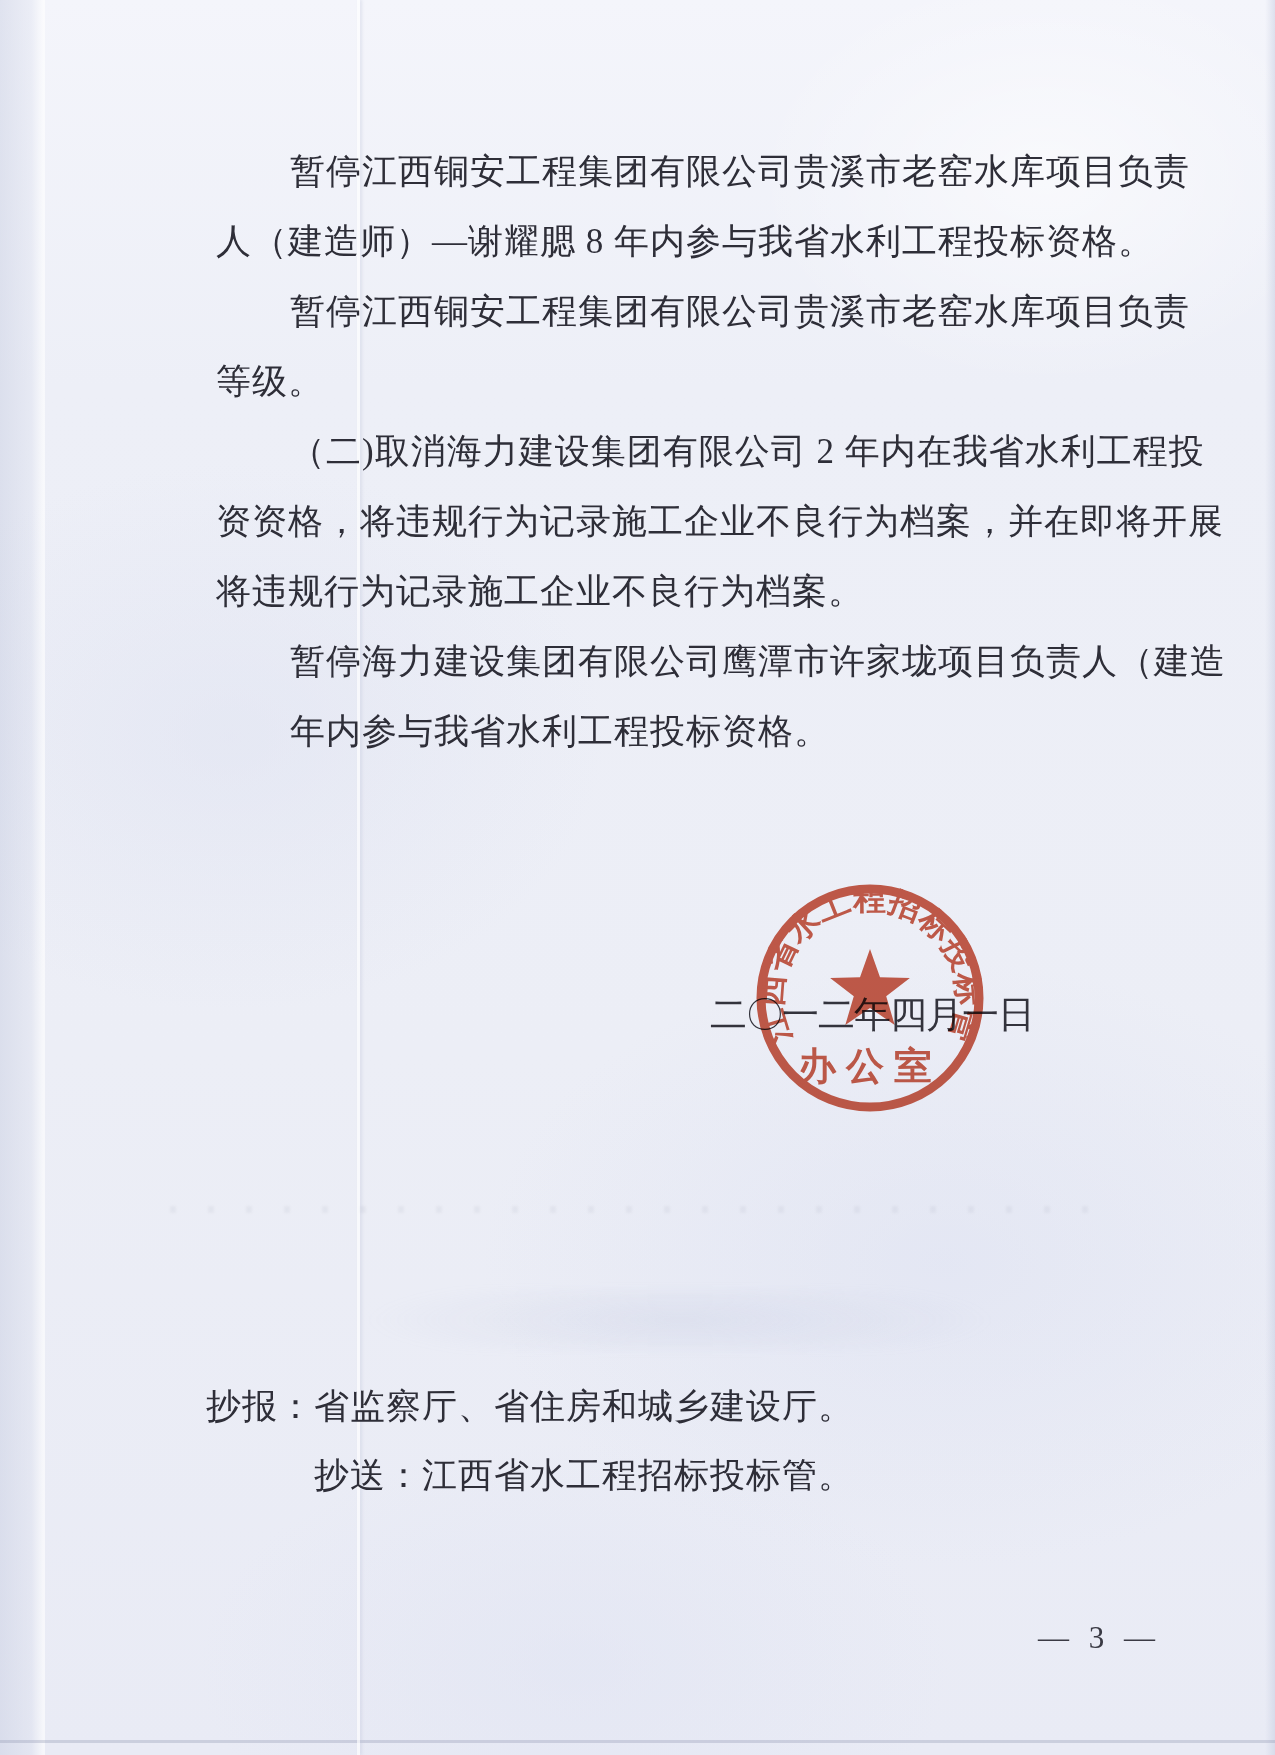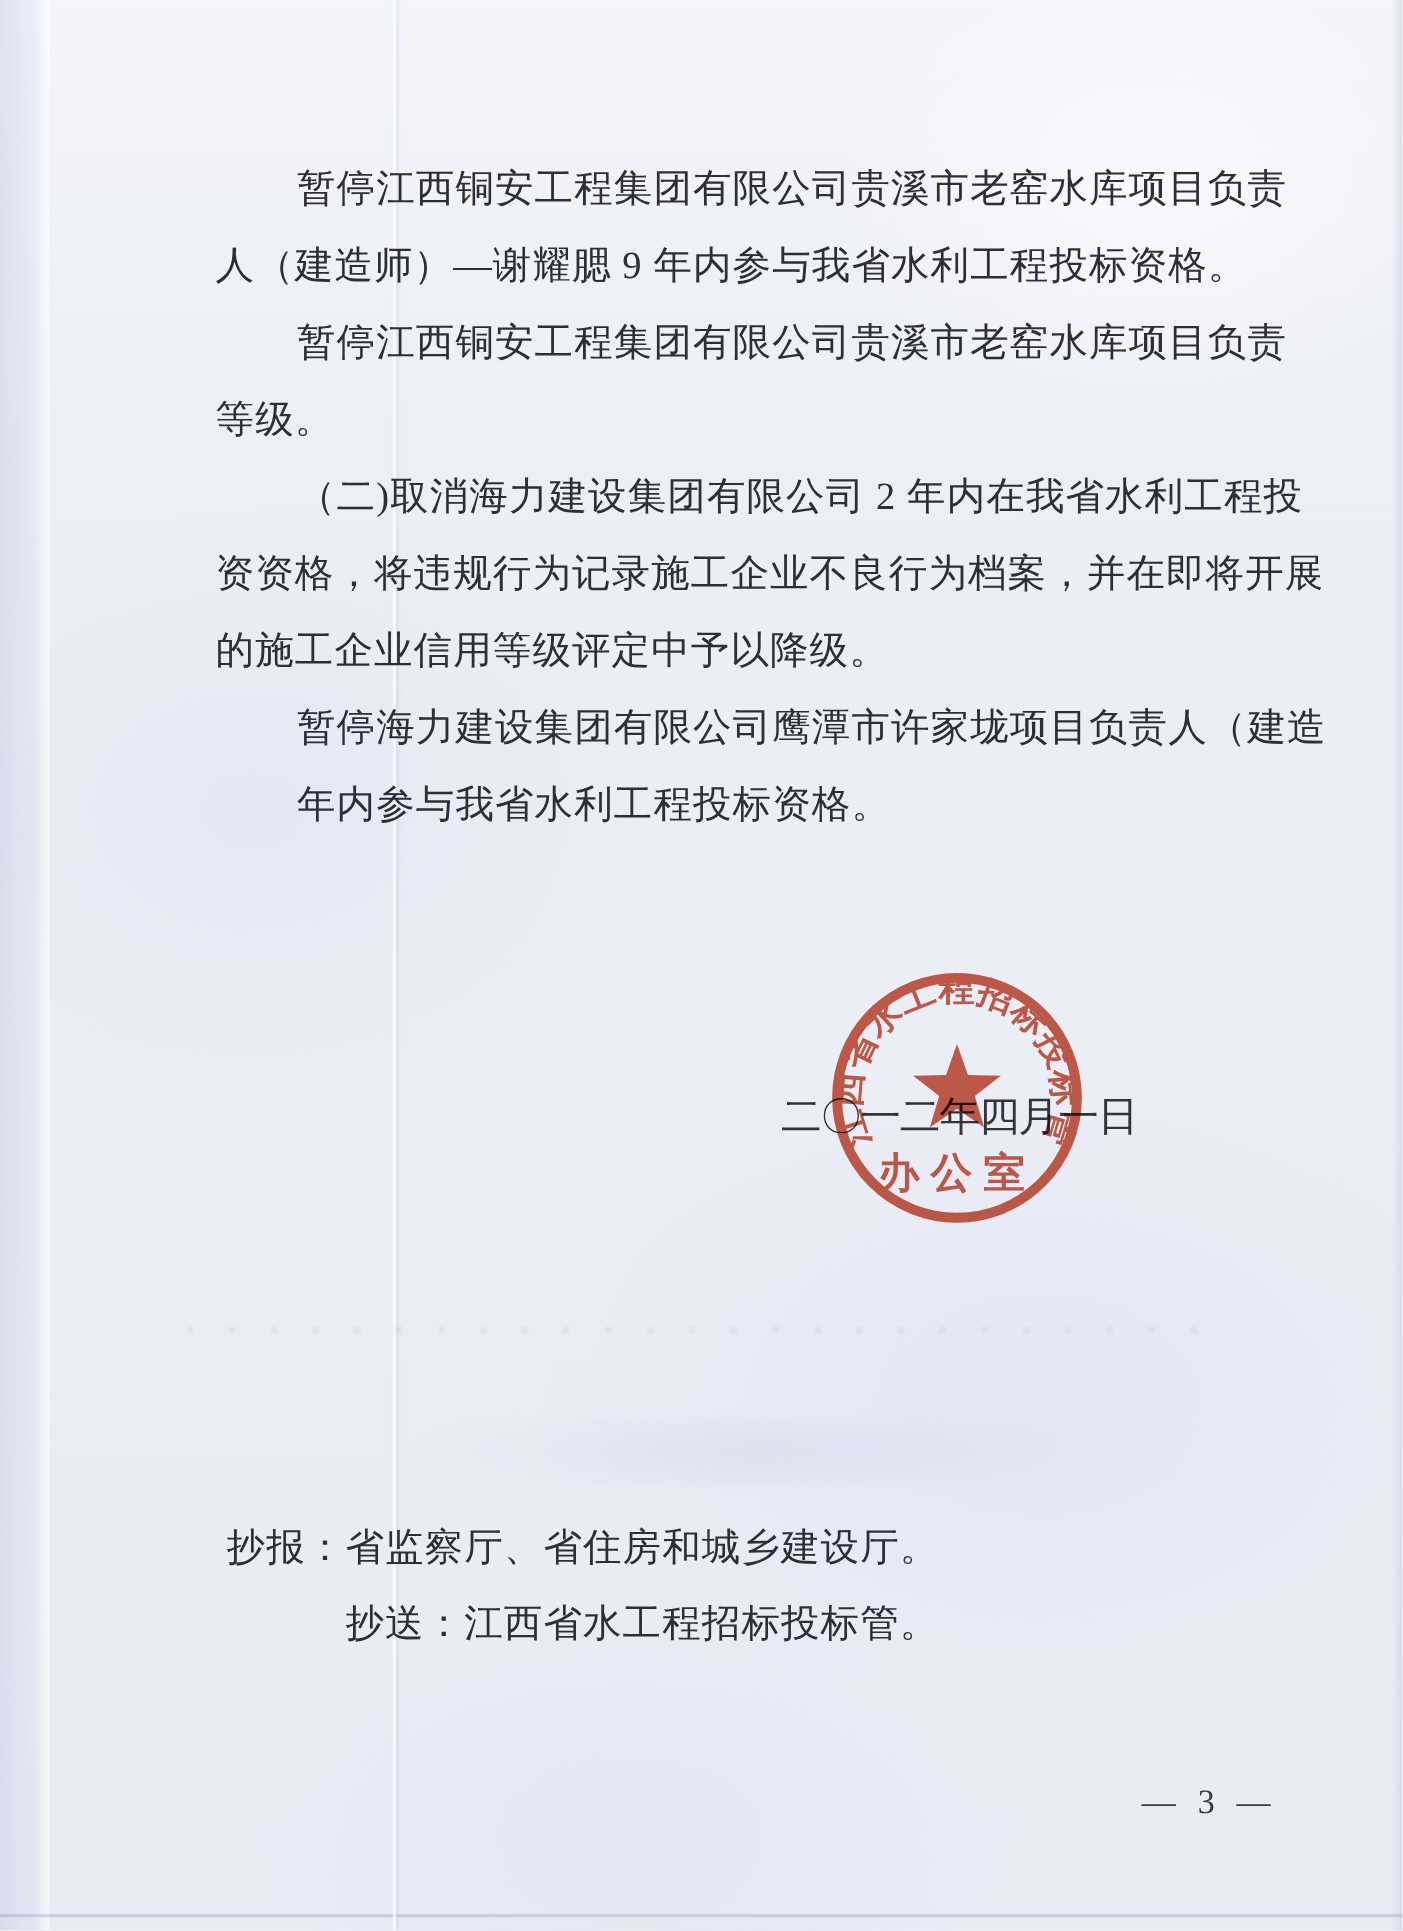--- a/index.html
+++ b/index.html
@@ -44,21 +44,21 @@
     opacity: 0.35; filter: blur(1px);
   }
   .smudge-soft {
     position: absolute; left: 330px; top: 1290px; width: 700px; height: 60px;
     background: radial-gradient(60% 100% at 50% 50%, rgba(176,184,214,0.18), transparent 75%);
     filter: blur(4px);
   }
 
   
   .doc-body {
-    position: absolute; left: 196px; top: 137px; width: 990px;
+    position: absolute; left: 216px; top: 137px; width: 990px;
     font-size: 35px; line-height: 70px; letter-spacing: 1px;
     color: #2e2e38;
   }
   .doc-line { white-space: nowrap; }
   .doc-line.indent { padding-left: 74px; }
 
   
   .doc-date {
     position: absolute; left: 710px; top: 990px;
     font-size: 37px; letter-spacing: -1px; white-space: nowrap;
@@ -95,26 +95,26 @@
 
   <div class="edge-left"></div>
   <div class="edge-right"></div>
   <div class="edge-bottom"></div>
   <div class="crease-vertical"></div>
   <div class="smudge-row"></div>
   <div class="smudge-soft"></div>
 
   <div class="doc-body">
     <div class="doc-line indent">暂停江西铜安工程集团有限公司贵溪市老窑水库项目负责</div>
-    <div class="doc-line">人（建造师）—谢耀腮 9 年内参与我省水利工程投标资格。</div>
+    <div class="doc-line">人（建造师）—谢耀腮 8 年内参与我省水利工程投标资格。</div>
     <div class="doc-line indent">暂停江西铜安工程集团有限公司贵溪市老窑水库项目负责</div>
     <div class="doc-line">等级。</div>
     <div class="doc-line indent">（二)取消海力建设集团有限公司 2 年内在我省水利工程投</div>
     <div class="doc-line">资资格，将违规行为记录施工企业不良行为档案，并在即将开展</div>
-    <div class="doc-line">的施工企业信用等级评定中予以降级。</div>
+    <div class="doc-line">将违规行为记录施工企业不良行为档案。</div>
     <div class="doc-line indent">暂停海力建设集团有限公司鹰潭市许家垅项目负责人（建造</div>
     <div class="doc-line indent">年内参与我省水利工程投标资格。</div>
   </div>
 
   <div class="doc-date">二〇一二年四月一日</div>
 
   <svg class="seal" viewBox="0 0 238 238">
     <g fill="none" stroke="#c8503a">
       <circle cx="119" cy="119" r="109" stroke-width="9"></circle>
     </g>

